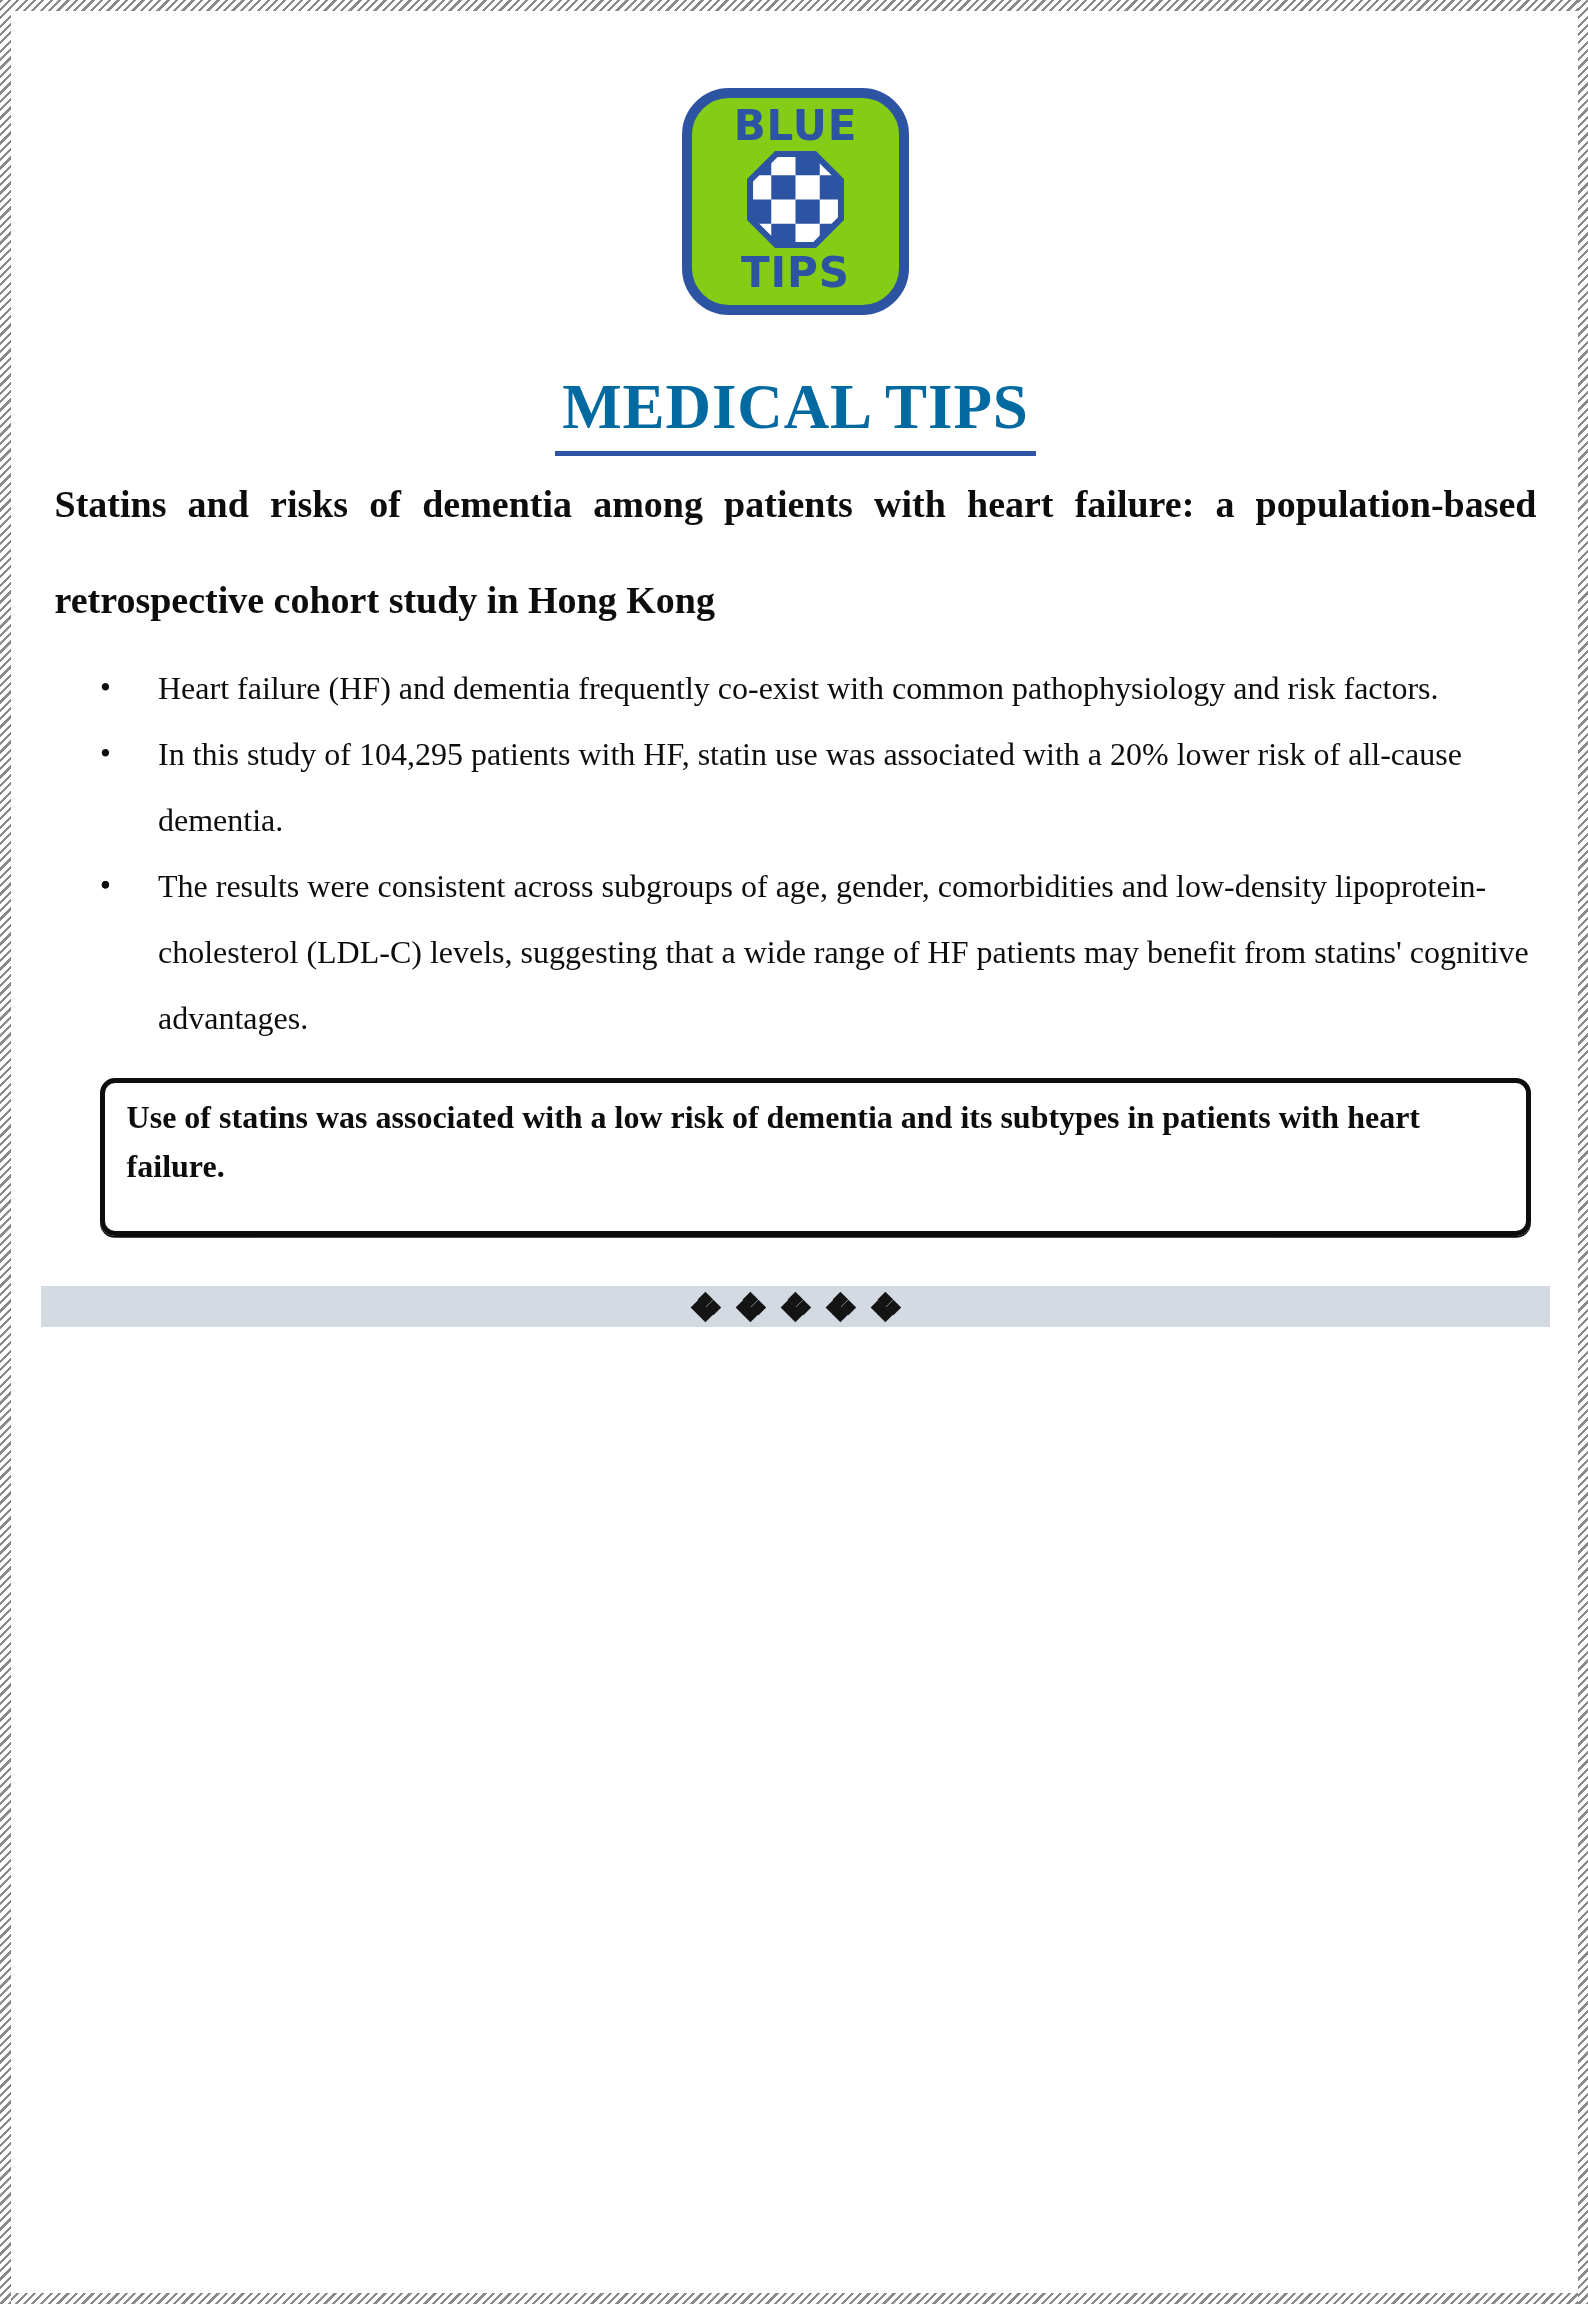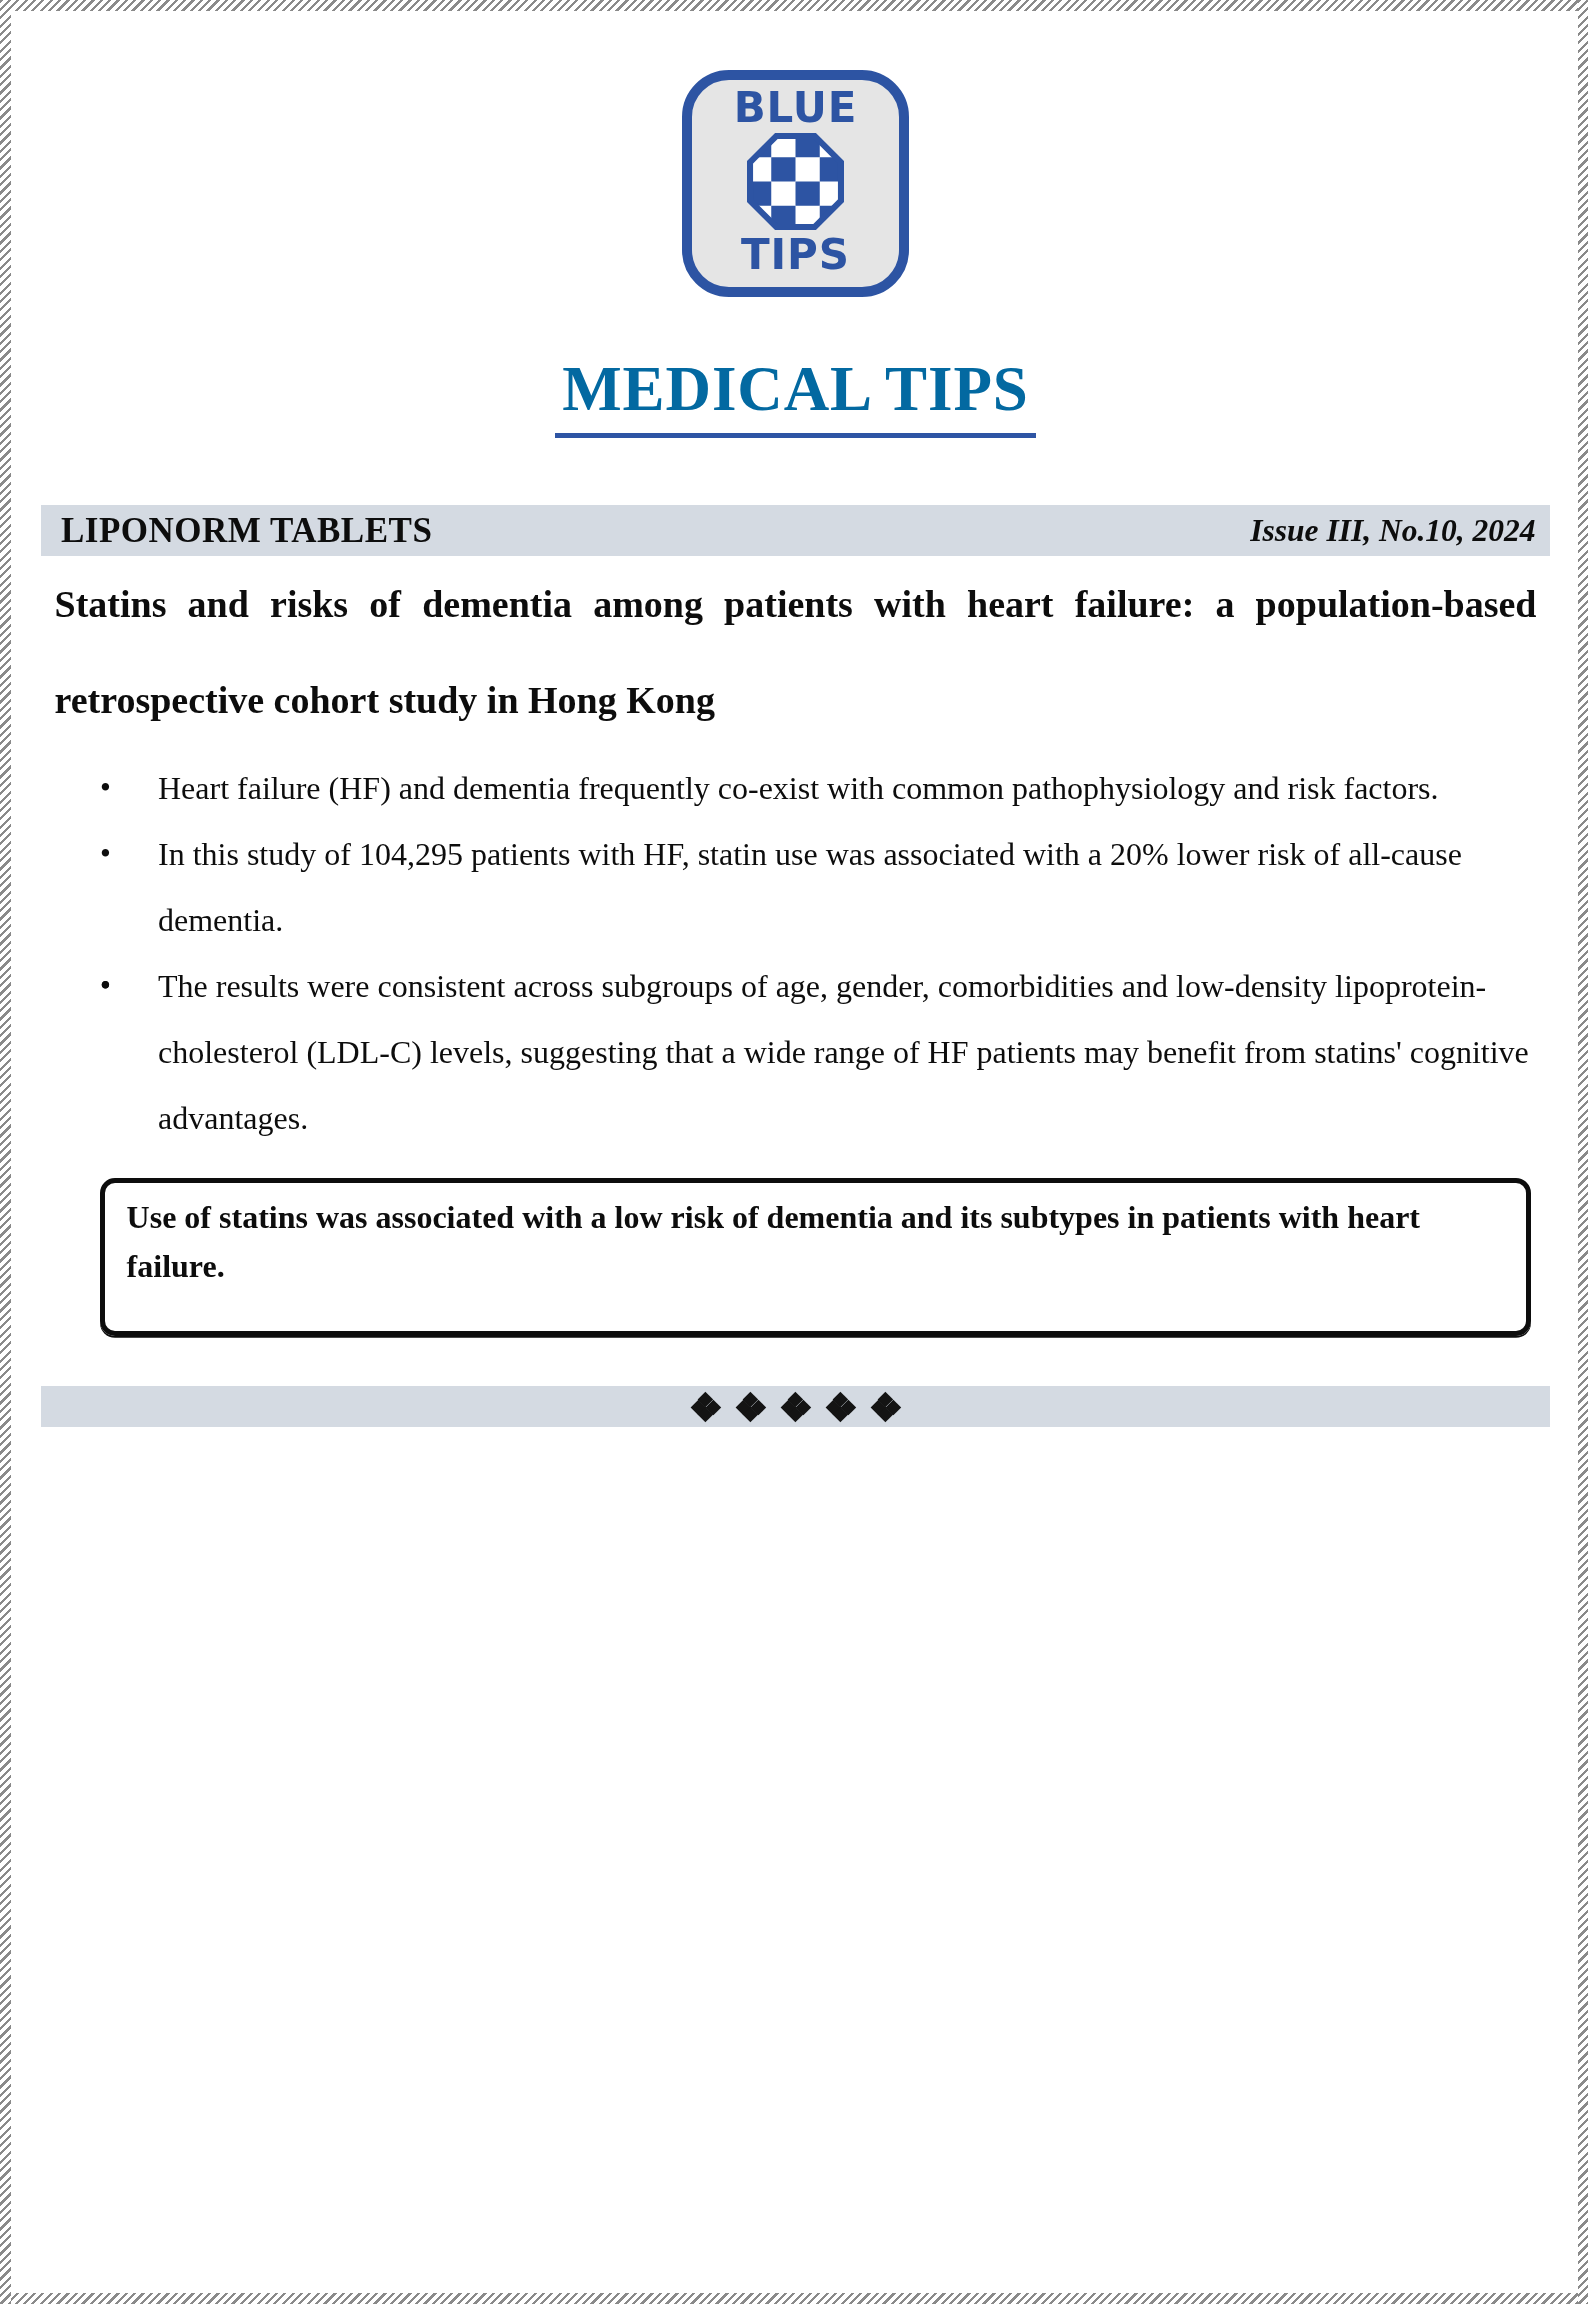--- a/index.html
+++ b/index.html
@@ -12,24 +12,24 @@
   .hatch{position:absolute;background:repeating-linear-gradient(135deg,#8a8a8a 0 2.3px,#ffffff 2.3px 5.9px);}
   .hatch.top{left:0;top:0;right:0;height:10.8px;}
   .hatch.bottom{left:0;bottom:0;right:0;height:10.8px;}
   .hatch.left{left:0;top:0;bottom:0;width:10.8px;}
   .hatch.right{right:0;top:0;bottom:0;width:10.8px;}
 
   .content{position:absolute;left:41px;right:39px;top:0;}
 
   
   .logo{
-    margin:70px auto 0;width:227px;height:227px;box-sizing:border-box;
+    margin:88px auto 0;width:227px;height:227px;box-sizing:border-box;
     border:10px solid #2d54a3;border-radius:47px;
     display:flex;flex-direction:column;align-items:center;justify-content:space-between;
-    padding:7.2px 0 10.8px;background:#e5e5e5;text-align:right;
+    padding:7.2px 0 10.8px;background:#84cc16;text-align:right;
   }
   .logo .word{
     font-family:"DejaVu Sans","Liberation Sans",sans-serif;
     font-weight:bold;font-size:42px;line-height:1;color:#2d54a3;letter-spacing:0.9px;
   }
   .logo svg{display:block;}
 
   
   .masthead{margin-top:56px;text-align:center;}
   .masthead span{
@@ -111,24 +111,20 @@
       </g>
       <path d="M29 3 H67 L93 29 V67 L67 93 H29 L3 67 V29 Z" fill="none" stroke="#2d54a3" stroke-width="6"></path>
     </svg>
     <div class="word">TIPS</div>
   </div>
 
   <div class="masthead">
     <span>MEDICAL TIPS</span>
   </div>
 
-  <div class="issuebar">
-    <span class="product">LIPONORM TABLETS</span>
-    <span class="issue">Issue III, No.10, 2024</span>
-  </div>
 
   <div class="article-title">
     <span class="force-justify">Statins and risks of dementia among patients with heart failure: a population-based</span>
     <span>retrospective cohort study in Hong Kong</span>
   </div>
 
   <div class="bullets">
     <div class="bullet">
       <span class="marker">•</span>
       <span>Heart failure (HF) and dementia frequently co-exist with common pathophysiology and risk factors.</span>

